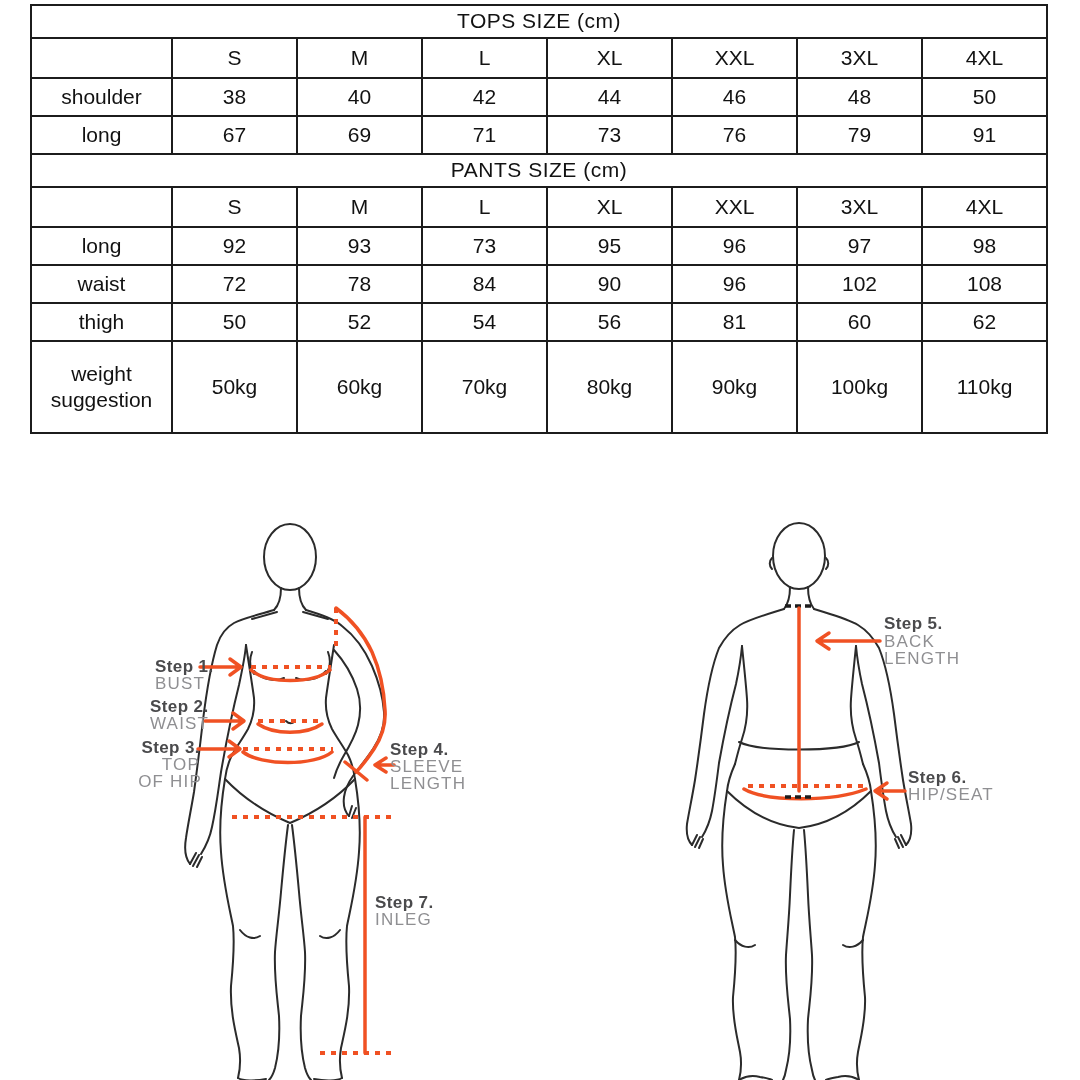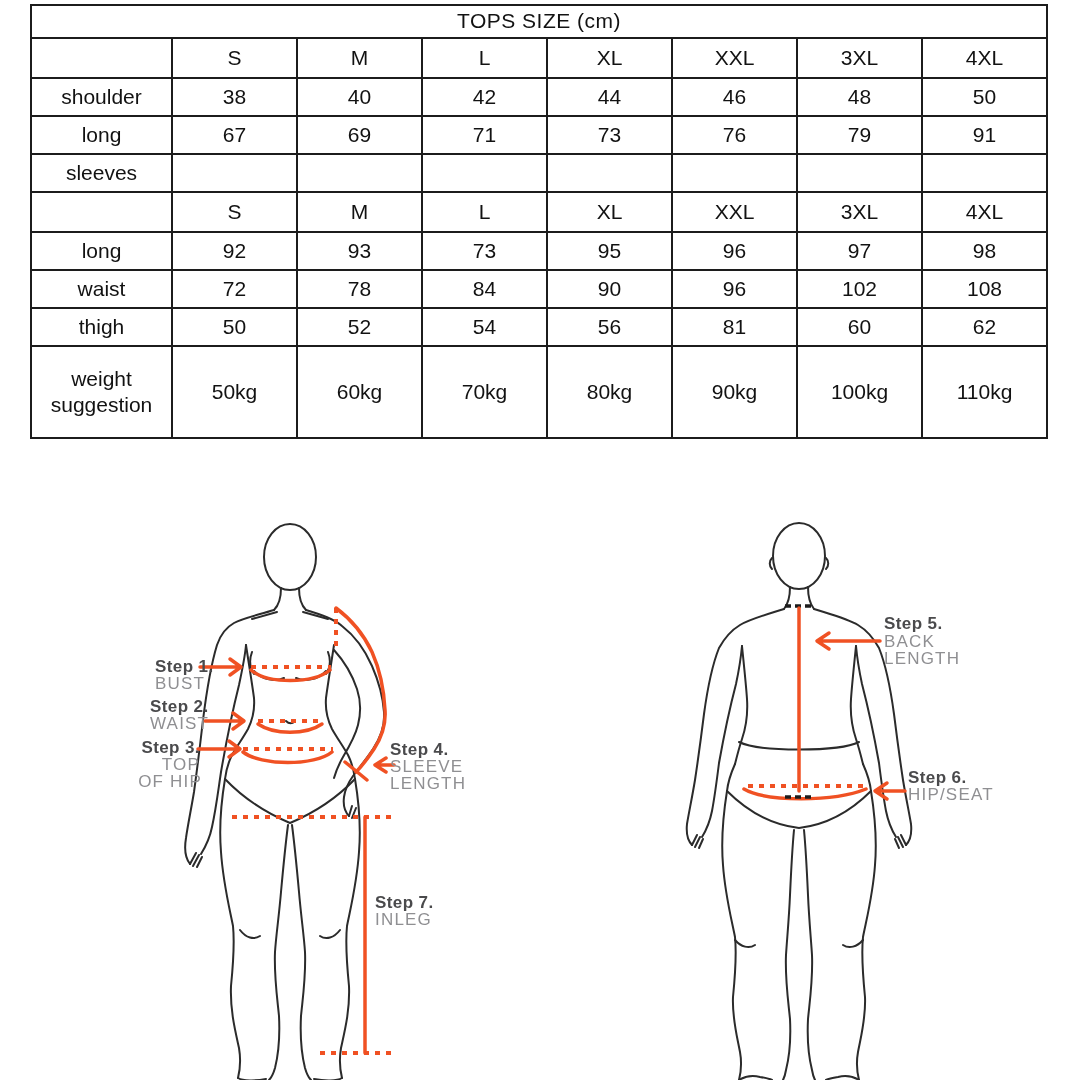--- a/index.html
+++ b/index.html
@@ -77,31 +77,24 @@
         <tr class="r-data">
           <td>long</td>
           <td>67</td>
           <td>69</td>
           <td>71</td>
           <td>73</td>
           <td>76</td>
           <td>79</td>
           <td>91</td>
         </tr>
-        <tr class="r-data">
-          <td>sleeves</td>
-          <td></td>
-          <td></td>
-          <td></td>
-          <td></td>
-          <td></td>
-          <td></td>
-          <td></td>
-        </tr>
-
+
+        <tr class="r-title">
+          <td colspan="8" class="title">PANTS SIZE (cm)</td>
+        </tr>
         <tr class="r-sizes">
           <td></td>
           <td>S</td>
           <td>M</td>
           <td>L</td>
           <td>XL</td>
           <td>XXL</td>
           <td>3XL</td>
           <td>4XL</td>
         </tr>

